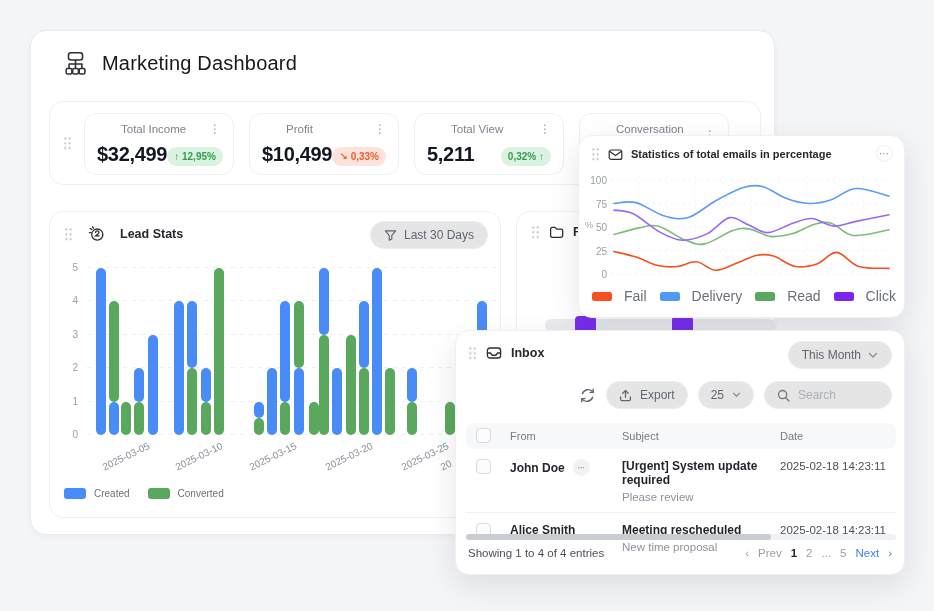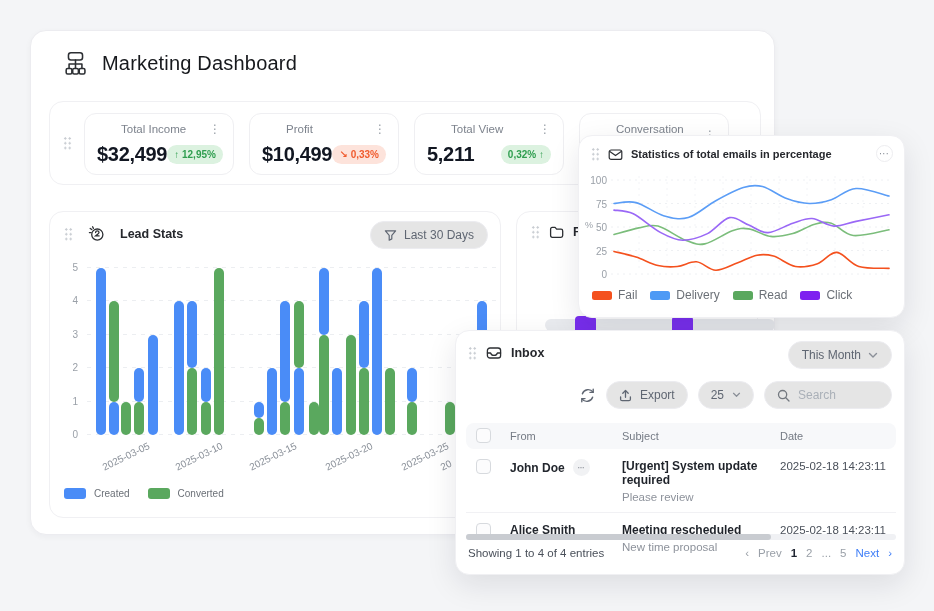--- a/index.html
+++ b/index.html
@@ -23,21 +23,21 @@
   
   #stats-row { position:absolute; left:18px; top:70px; width:712px; height:84px;
     border:1px solid #f0f0f3; border-radius:14px; }
   #stats-row .drag { position:absolute; left:13px; top:34px; }
   .stat-card { position:absolute; top:11px; width:150px; height:62px; background:#fff;
     border:1px solid #efeff2; border-radius:12px; padding:9px 12px 8px; }
   .stat-top { display:flex; justify-content:space-between; align-items:center;margin-left:24px; }
   .stat-label { font-size:11.5px; color:#7d838d; }
   .kebab { color:#9aa0a8; font-size:12px; line-height:10px; cursor:pointer; }
   .kebab::before { content:"\22EE"; }
-  .stat-bottom { display:flex; justify-content:space-between; align-items:center; margin-top:8px; }
+  .stat-bottom { display:flex; justify-content:space-between; align-items:flex-end; margin-top:8px; }
   .stat-value { font-size:20px; font-weight:700; color:#121722; letter-spacing:-.3px; }
   .badge { font-size:10px; font-weight:700; padding:4px 7px; border-radius:11px; white-space:nowrap; }
   .badge.up { background:#dcf2e0; color:#2f9e4f; }
   .badge.down { background:#fde3db; color:#f05b2e; }
 
   
   #lead-card { position:absolute; left:18px; top:180px; width:452px; height:307px;
     border:1px solid #f0f0f3; border-radius:14px; background:#fff; }
   #lead-card .hdr { position:absolute; left:14px; top:13px; display:flex; align-items:center; gap:15px; }
   .card-title { font-size:12.5px; font-weight:700; color:#26282d; }
@@ -69,21 +69,21 @@
   #email-card { left:578px; top:135px; width:327px; height:183px; border-radius:14px; }
   #email-card .hdr { position:absolute; left:12px; top:11px; display:flex; align-items:center; gap:8px; }
   #email-title { font-size:11px; font-weight:700; color:#26282d; }
   #email-menu { position:absolute; right:11px; top:9px; width:17px; height:17px; border:1px solid #ededf0;
     border-radius:50%; display:flex; align-items:center; justify-content:center;
     font-size:7px; color:#8a8f98; letter-spacing:1px; cursor:pointer; }
   #email-menu::before { content:"\00B7\00B7\00B7"; font-weight:700; }
   #email-plot { position:absolute; left:32px; top:38px; width:281px; height:104px; }
   #email-pct { position:absolute; left:6px; top:84px; font-size:9px; color:#9aa0a8; }
   #email-legend { left:13px; top:152px; gap:13px; }
-  #email-legend .legend-item { font-size:12px; gap:6px; }
+  #email-legend .legend-item { font-size:14px; gap:12px; }
   #email-legend .swatch { width:20px; height:9px; border-radius:2.5px; }
 
   
   #inbox-card { left:455px; top:330px; width:450px; height:245px; border-radius:14px; z-index:6; }
   #inbox-card .hdr { position:absolute; left:12px; top:15px; display:flex; align-items:center; gap:9px; }
   #inbox-period { position:absolute; right:12px; top:10px; }
   #inbox-toolbar { position:absolute; right:12px; top:50px; display:flex; gap:10px; align-items:center; }
   .toolbar-pill { padding:6px 12px; font-size:12px; gap:8px; }
   #search-pill { width:128px; color:#a7acb4; }
   #search-input { border:none; outline:none; width:86px; font-size:12px; color:#3c4149;

